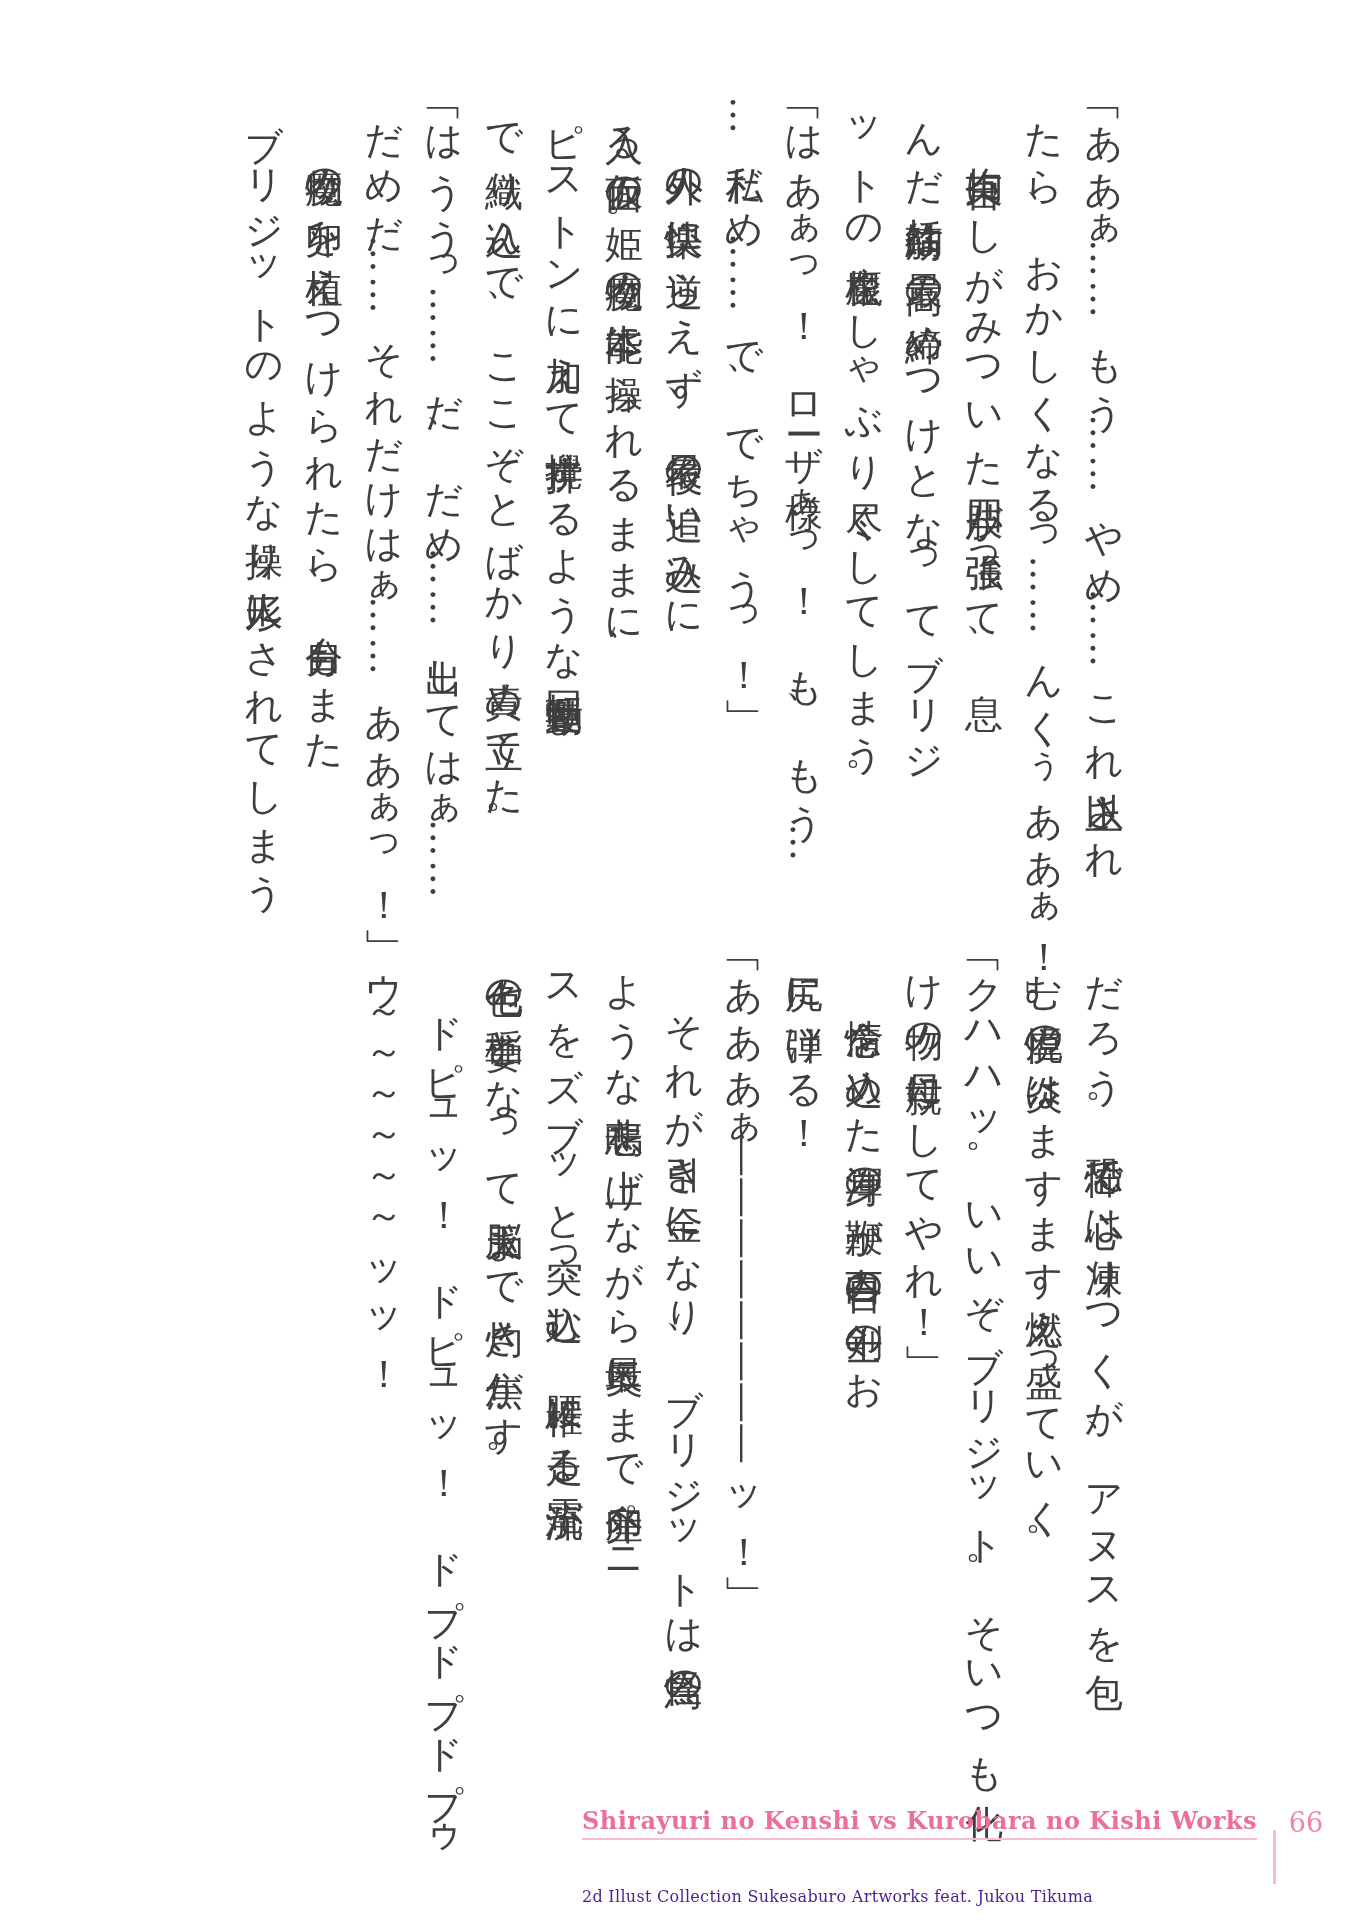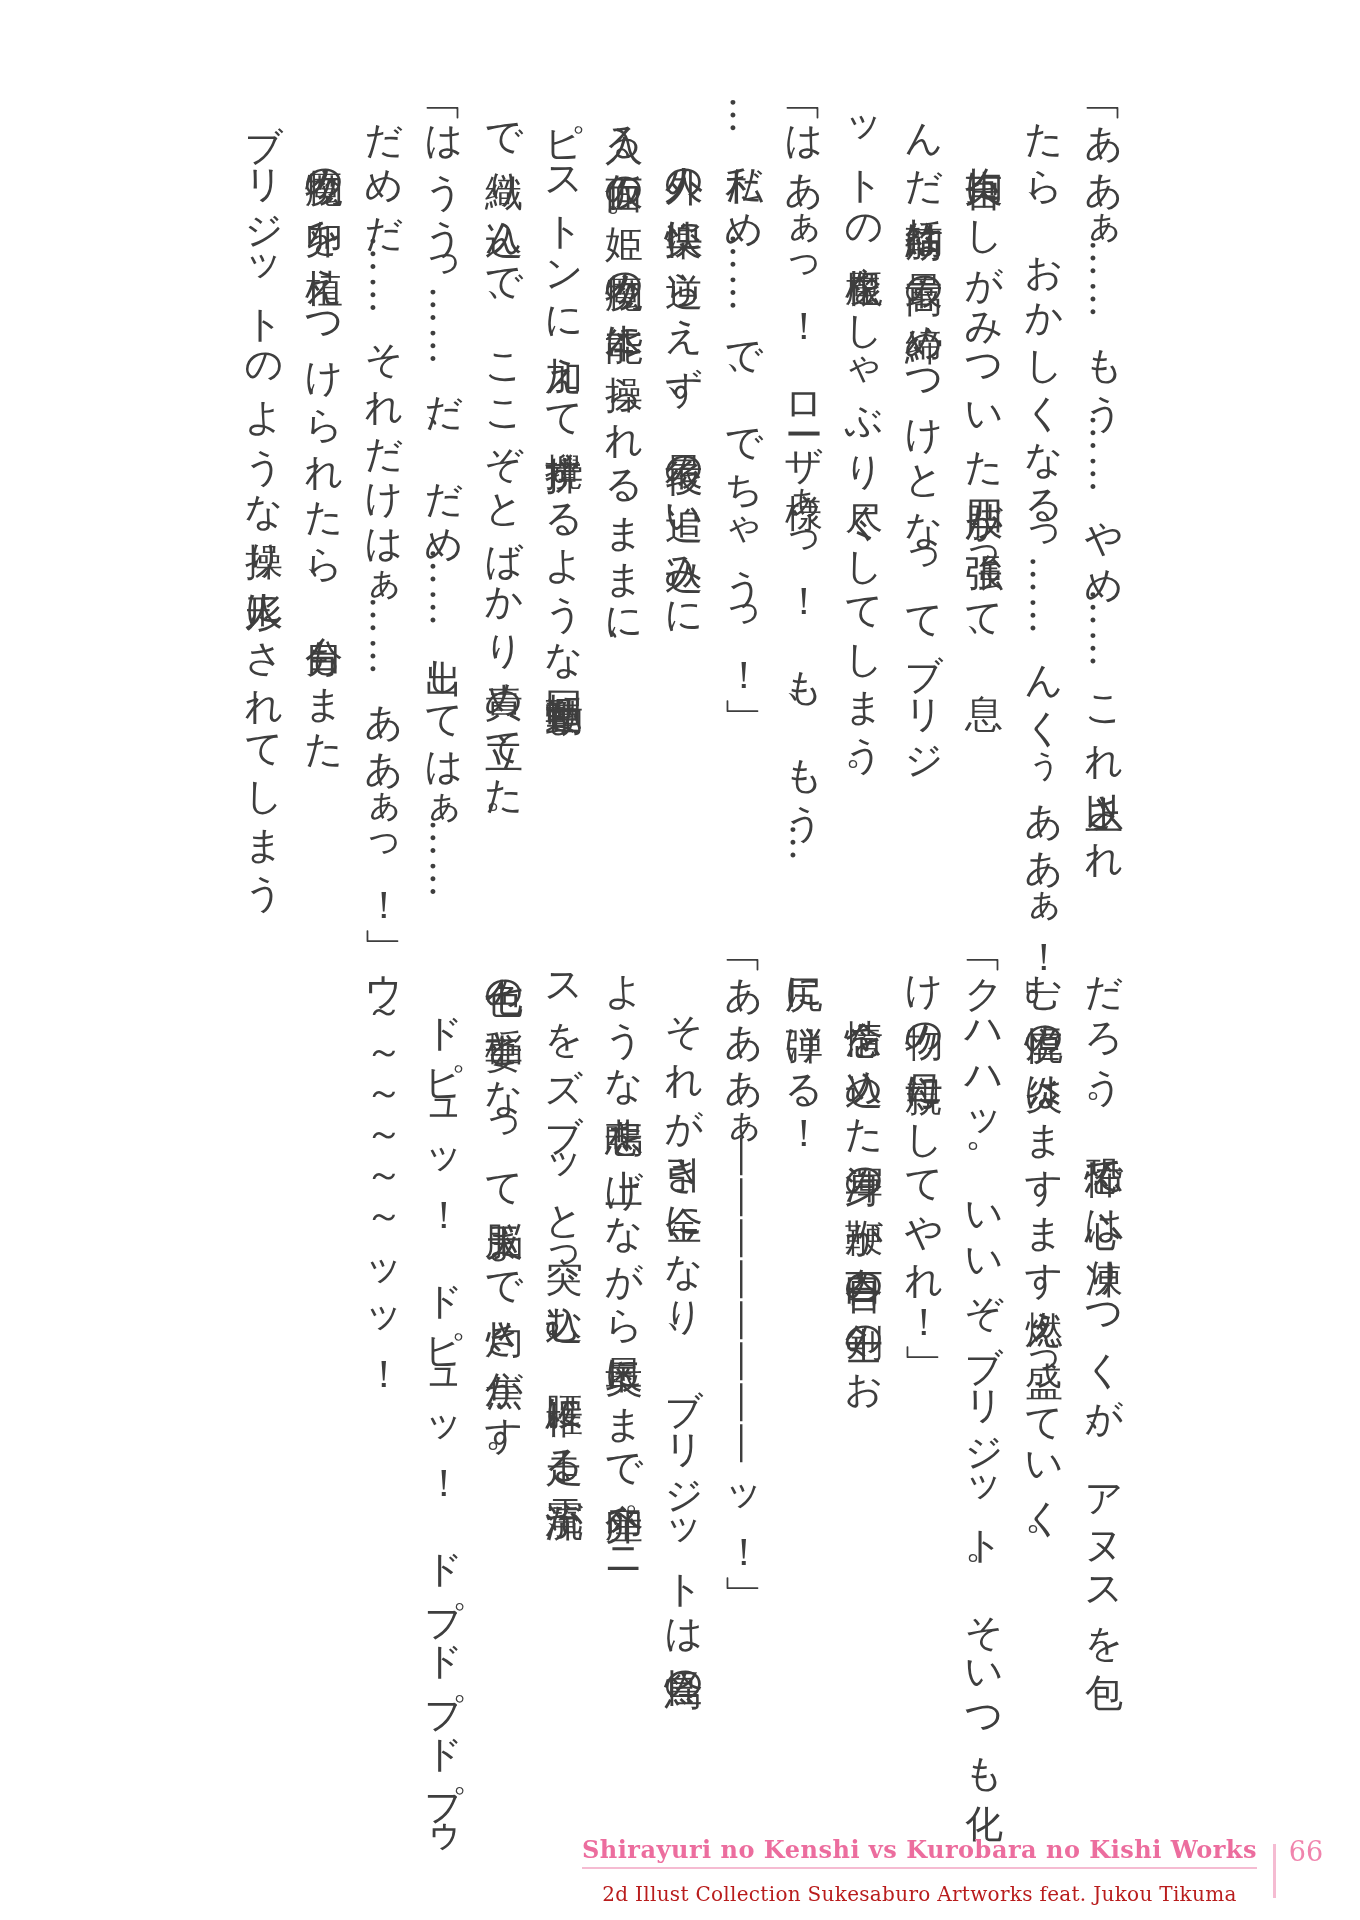--- a/index.html
+++ b/index.html
@@ -29,36 +29,37 @@
 
   .footer{
     position:absolute;
     right:36px;bottom:14px;
     display:flex;
     align-items:center;
   }
   .footer-text{
     display:flex;
     flex-direction:column;
-    align-items:center;
+    align-items:flex-start;
+    gap:44px;
   }
   .footer-title{
     color:#ec6d9e;
     font-size:24px;
     font-weight:bold;
     letter-spacing:0.5px;
     padding-bottom:3px;
     border-bottom:2px solid #f5bcd2;
     line-height:1.15;
   }
   .footer-subtitle{
-    color:#b91c1c;
-    font-size:20px;
+    color:#4c1d95;
+    font-size:16px;
     letter-spacing:0.3px;
-    margin-top:13px;
+    margin-top:3px;
     line-height:1.2;
   }
   .footer-divider{
     width:3px;height:54px;
     background:#f5bcd2;
     margin:0 12px 0 16px;
   }
   .page-number{
     color:#f084ad;
     font-size:27px;

